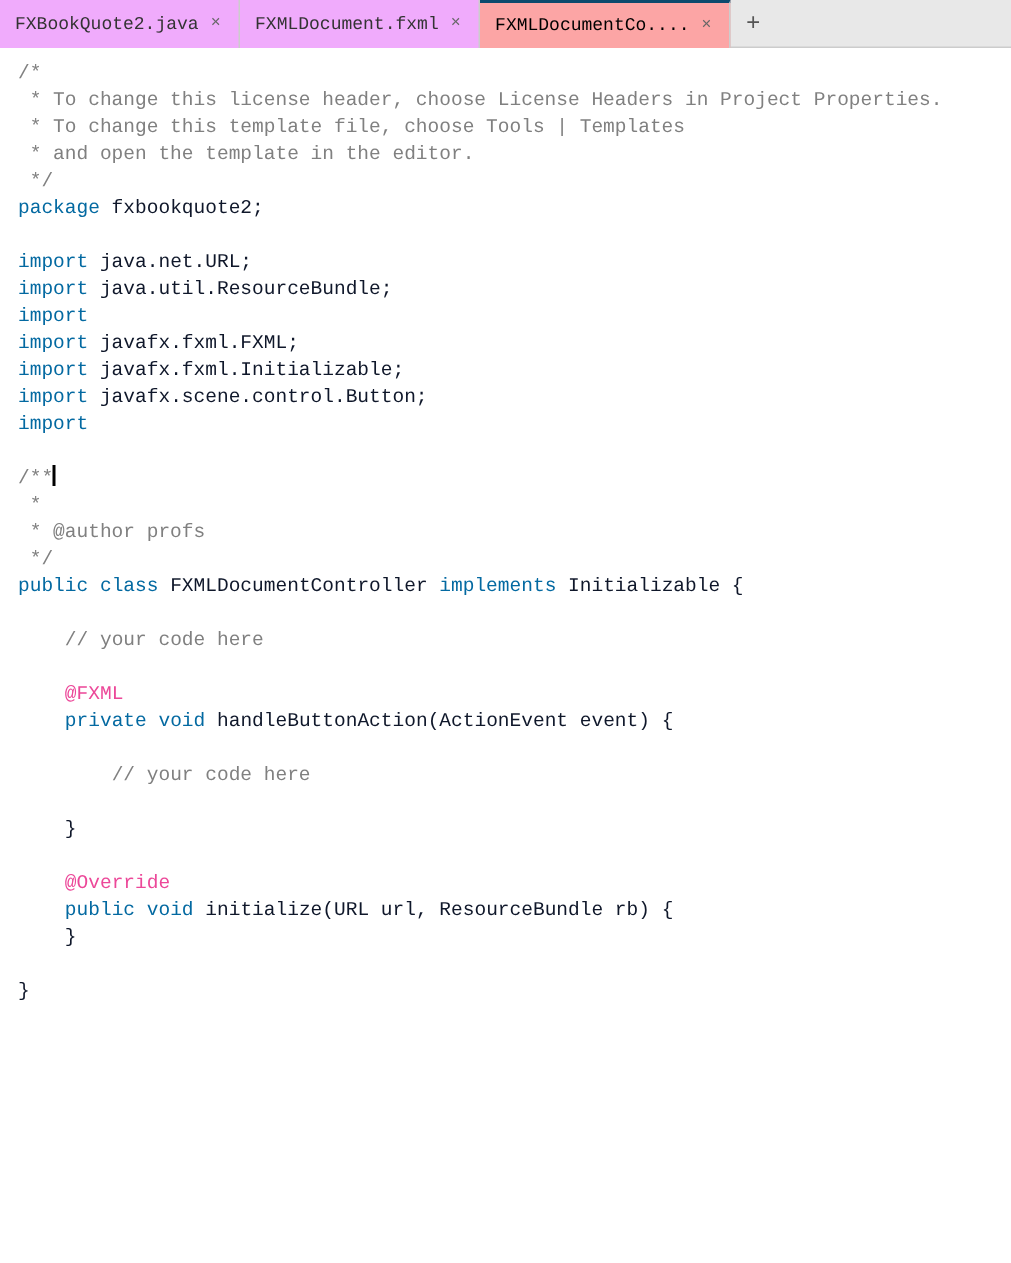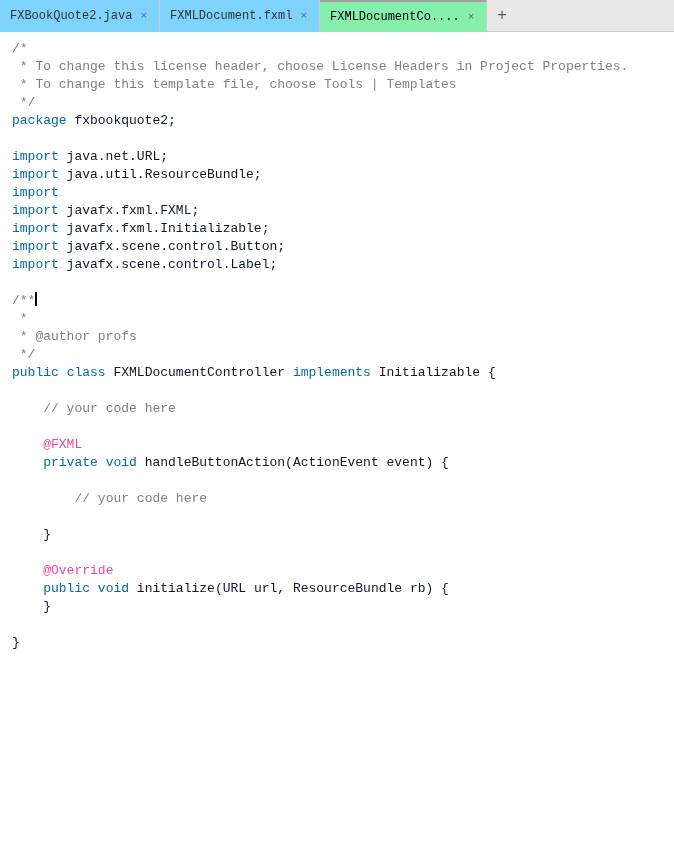--- a/index.html
+++ b/index.html
@@ -20,30 +20,30 @@
       border-bottom: 1px solid #ccc;
       height: 32px;
       padding-left: 0;
     }
     .tab {
       display: flex;
       align-items: center;
       padding: 0 10px;
       height: 32px;
       border-right: 1px solid #ccc;
-      background: #7dd3fc;
+      background: #f0abfc;
       font-size: 12px;
       color: #333;
       cursor: pointer;
       white-space: nowrap;
       gap: 6px;
     }
     .tab.active {
-      background: #86efac;
-      border-top: 2px solid #a3a3a3;
+      background: #fca5a5;
+      border-top: 2px solid #0c4a6e;
       border-bottom: none;
       color: #000;
     }
     .tab .close-btn {
       font-size: 11px;
       color: #666;
       cursor: pointer;
       border-radius: 2px;
       padding: 0 2px;
     }
@@ -113,20 +113,23 @@
   <div class="code-line">
     <span class="c-comment">/*</span>
   </div>
   <div class="code-line">
     <span class="c-comment"> * To change this license header, choose License Headers in Project Properties.</span>
   </div>
   <div class="code-line">
     <span class="c-comment"> * To change this template file, choose Tools | Templates</span>
   </div>
   <div class="code-line">
+    <span class="c-comment"> * and open the template in the editor.</span>
+  </div>
+  <div class="code-line">
     <span class="c-comment"> */</span>
   </div>
 
   <div class="code-line">
     <span class="c-purple">package</span><span class="c-black"> fxbookquote2;</span>
   </div>
 
   <div class="code-line">&nbsp;</div>
 
   <div class="code-line">
@@ -141,21 +144,21 @@
   <div class="code-line">
     <span class="c-purple">import</span><span class="c-black"> javafx.fxml.FXML;</span>
   </div>
   <div class="code-line">
     <span class="c-purple">import</span><span class="c-black"> javafx.fxml.Initializable;</span>
   </div>
   <div class="code-line">
     <span class="c-purple">import</span><span class="c-black"> javafx.scene.control.Button;</span>
   </div>
   <div class="code-line">
-    <span class="c-purple">import</span><span class="c-black"> javafx.scene.control.Label;</span>
+    <span class="c-purple">import</span>
   </div>
 
   <div class="code-line">&nbsp;</div>
 
   <div class="code-line">
     <span class="c-comment">/**</span><span class="cursor"></span>
   </div>
   <div class="code-line">
     <span class="c-comment"> *</span>
   </div>

